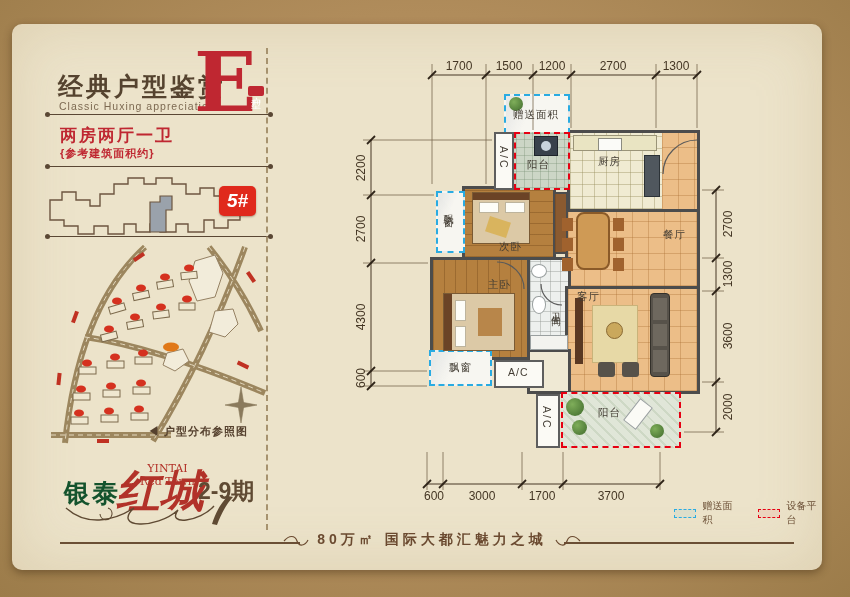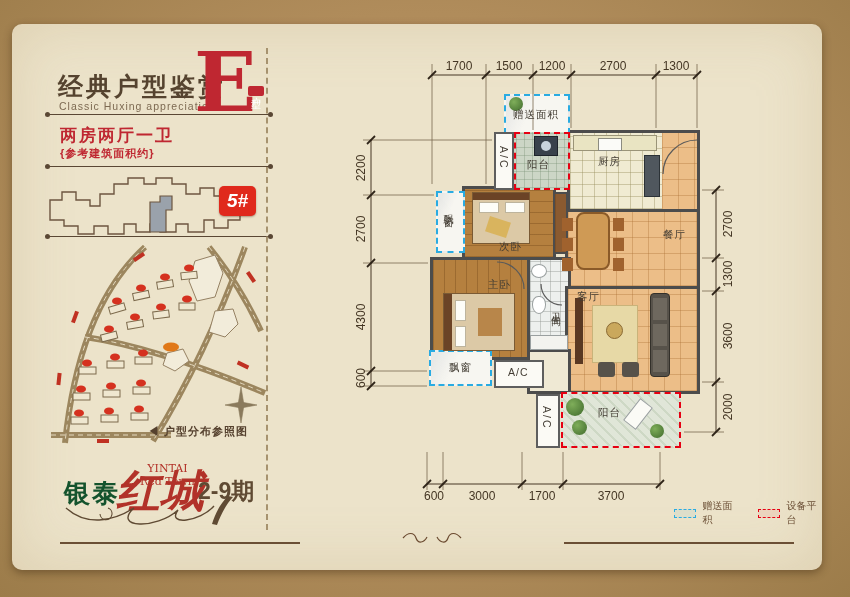--- a/index.html
+++ b/index.html
@@ -190,20 +190,21 @@
   </svg>
 
   <div class="abs divider-dashed" style="left:254px;top:24px;height:482px;"></div>
 
   <div class="abs bottom-rule" style="left:48px;top:518px;width:240px;"></div>
   <div class="abs bottom-rule" style="left:552px;top:518px;width:230px;"></div>
   <div class="abs" style="left:268px;top:507px;width:304px;display:flex;align-items:center;justify-content:center;gap:8px;">
     <svg width="26" height="12" viewBox="0 0 26 12">
       <path d="M1,7 C6,1 12,1 14,7 S22,12 25,6" fill="none" stroke="#6b4a30" stroke-width="1.2"></path>
     </svg>
+    <span class="tagline">80万㎡ 国际大都汇魅力之城</span>
     <svg width="26" height="12" viewBox="0 0 26 12">
       <path d="M25,7 C20,1 14,1 12,7 S4,12 1,6" fill="none" stroke="#6b4a30" stroke-width="1.2"></path>
     </svg>
   </div>
   <div class="abs legend-row" style="left:634px;top:475px;margin-left:28px;">
     <span class="legend-box cyan"></span>
     <span>赠送面积</span>
     <span class="legend-box red" style="margin-left:14px;"></span>
     <span>设备平台</span>
   </div>

